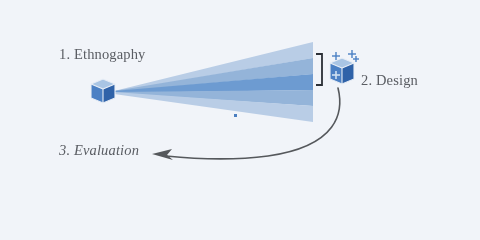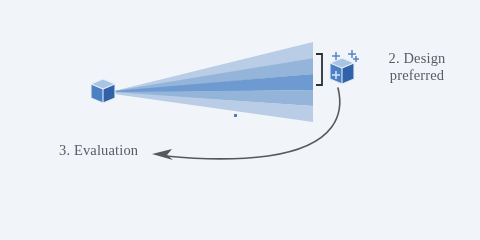--- a/index.html
+++ b/index.html
@@ -33,27 +33,27 @@
     white-space: pre;
     letter-spacing: 0.15px;
   }
   #label-ethnography {
     left: 59px;
     top: 46px;
   }
   #label-evaluation {
     left: 59px;
     top: 142px;
+    font-style: italic;
   }
   #label-design {
     left: 361px;
-    top: 50px;
+    top: 72px;
     white-space: normal;
     width: 112px;
-    text-align: center;
   }
   #label-design span {
     display: block;
   }
 </style>
 </head>
 <body>
 
 <div id="canvas">
 
@@ -109,21 +109,21 @@
       </g>
     </g>
 
     <g>
       <path d="M 338,88 C 344,112 338,146 268,156 C 230,161 196,159 166,156" fill="none" stroke="#55585c" stroke-width="1.6" stroke-linecap="round"></path>
       <polygon points="152,154 172,149 167,155 173,160" fill="#55585c"></polygon>
     </g>
 
   </svg>
 
+  <div class="label" id="label-ethnography">1. Ethnogaphy</div>
 
   <div class="label" id="label-design">
     <span>2. Design</span>
-    <span>preferred</span>
   </div>
 
   <div class="label" id="label-evaluation">3. Evaluation</div>
 
 </div>
 
 </body></html>

